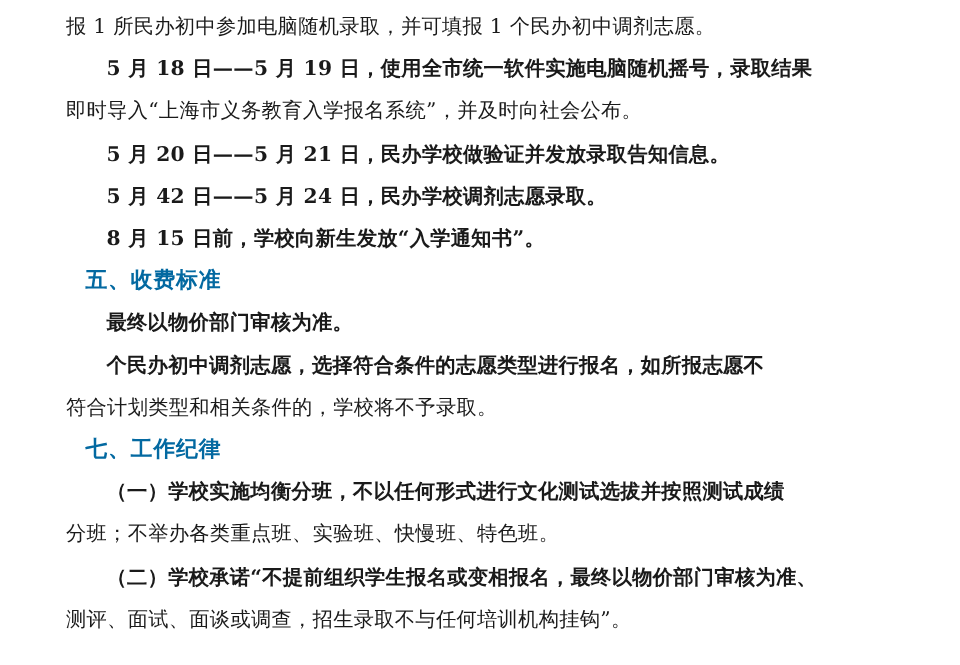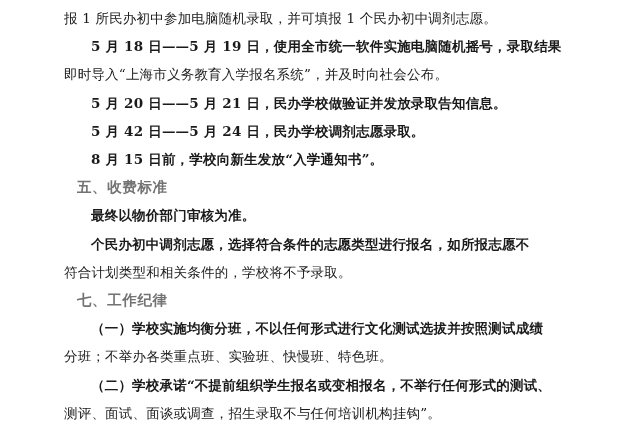--- a/index.html
+++ b/index.html
@@ -11,21 +11,21 @@
     width: 640px;
     height: 443px;
     overflow: hidden;
     font-family: "DejaVu Serif", "Liberation Serif", serif;
     color: #000000;
   }
   .page {
     width: 588px;
     height: 443px;
     box-sizing: border-box;
-    padding: 4px 44px 0 64px;
+    padding: 4px 44px 0 44px;
     position: relative;
   }
   .line {
     font-size: 13.5px;
     line-height: 28.2px;
     letter-spacing: 0.2px;
     white-space: pre;
     color: #1a1a1a;
   }
   .indent-1 {
@@ -34,21 +34,21 @@
   }
   .indent-0 {
     text-indent: 0;
   }
   .heading {
     font-size: 14.5px;
     line-height: 28.2px;
     font-weight: bold;
     letter-spacing: 0.6px;
     text-indent: 13px;
-    color: #737373;
+    color: #0369a1;
     white-space: pre;
   }
   .clip-bottom {
     position: absolute;
     left: 0;
     right: 0;
     bottom: 0;
     height: 3px;
     background: #ffffff;
   }
@@ -64,17 +64,17 @@
       <div class="line indent-1">5 月 20 日——5 月 21 日，民办学校做验证并发放录取告知信息。</div>
       <div class="line indent-1">5 月 42 日——5 月 24 日，民办学校调剂志愿录取。</div>
       <div class="line indent-1">8 月 15 日前，学校向新生发放“入学通知书”。</div>
       <div class="heading">五、收费标准</div>
       <div class="line indent-1">最终以物价部门审核为准。</div>
       <div class="line indent-1">个民办初中调剂志愿，选择符合条件的志愿类型进行报名，如所报志愿不</div>
       <div class="line indent-0">符合计划类型和相关条件的，学校将不予录取。</div>
       <div class="heading">七、工作纪律</div>
       <div class="line indent-1">（一）学校实施均衡分班，不以任何形式进行文化测试选拔并按照测试成绩</div>
       <div class="line indent-0">分班；不举办各类重点班、实验班、快慢班、特色班。</div>
-      <div class="line indent-1">（二）学校承诺“不提前组织学生报名或变相报名，不举行任何形式的测试、</div>
+      <div class="line indent-1">（二）学校承诺“不提前组织学生报名或变相报名，最终以物价部门审核为准、</div>
       <div class="line indent-0">测评、面试、面谈或调查，招生录取不与任何培训机构挂钩”。</div>
     </div>
   <div class="clip-bottom"></div>
 </div>
 
 </body></html>

